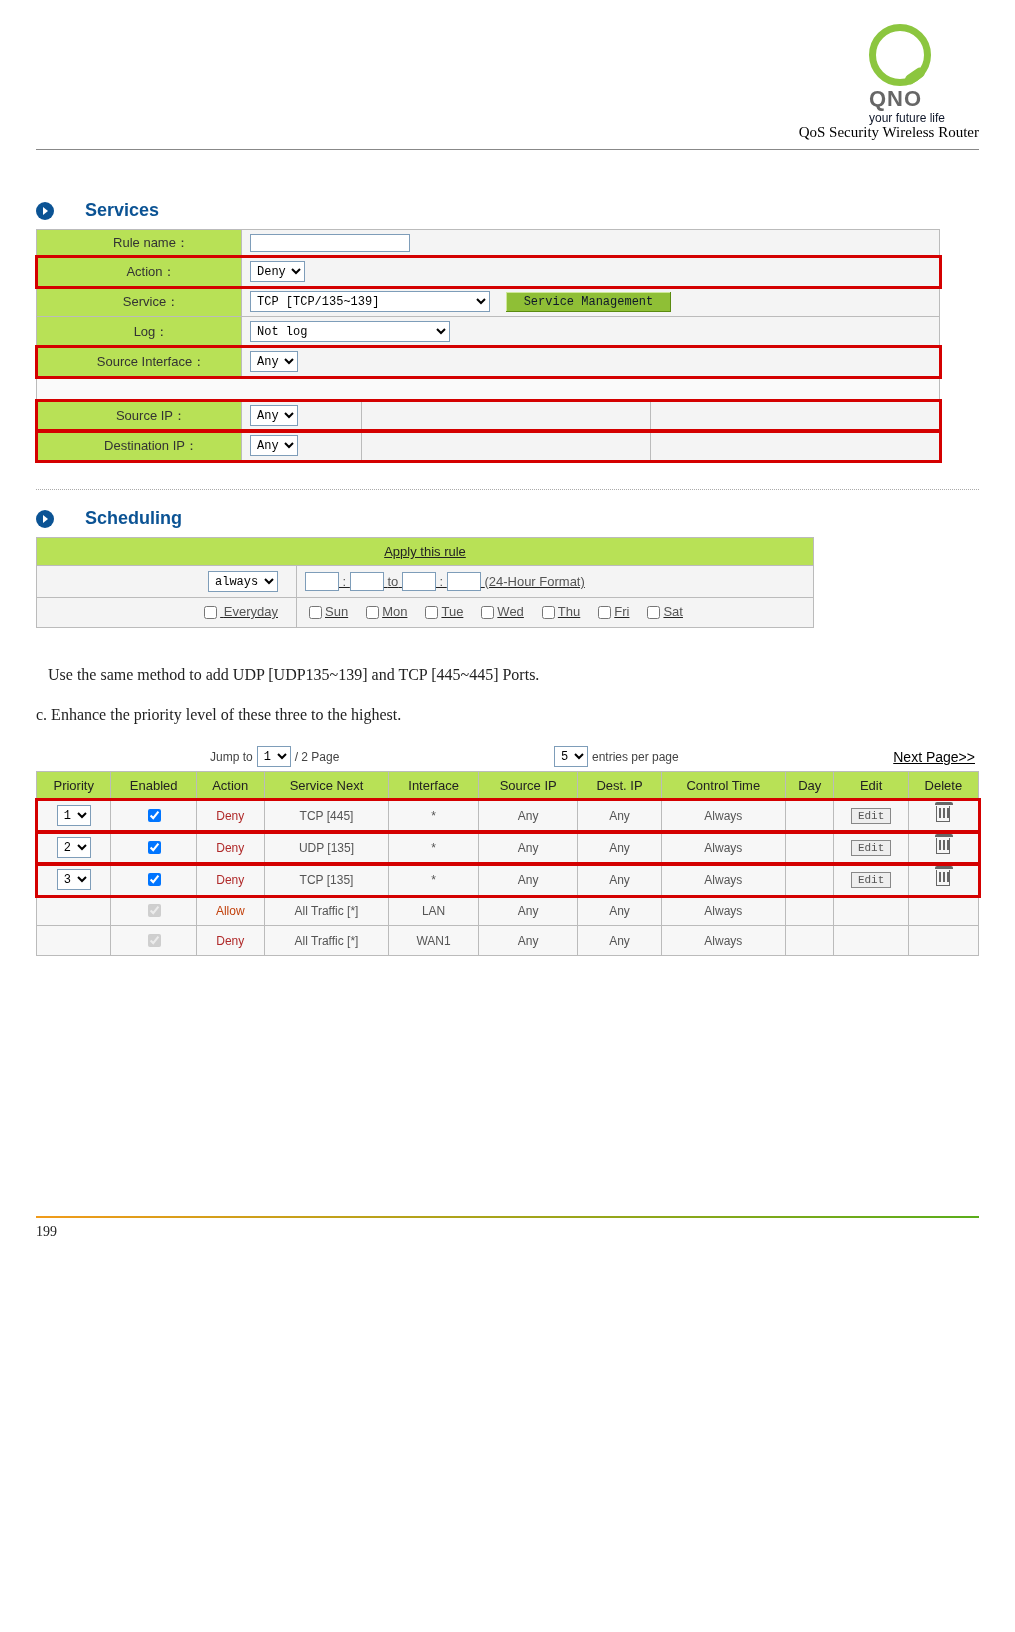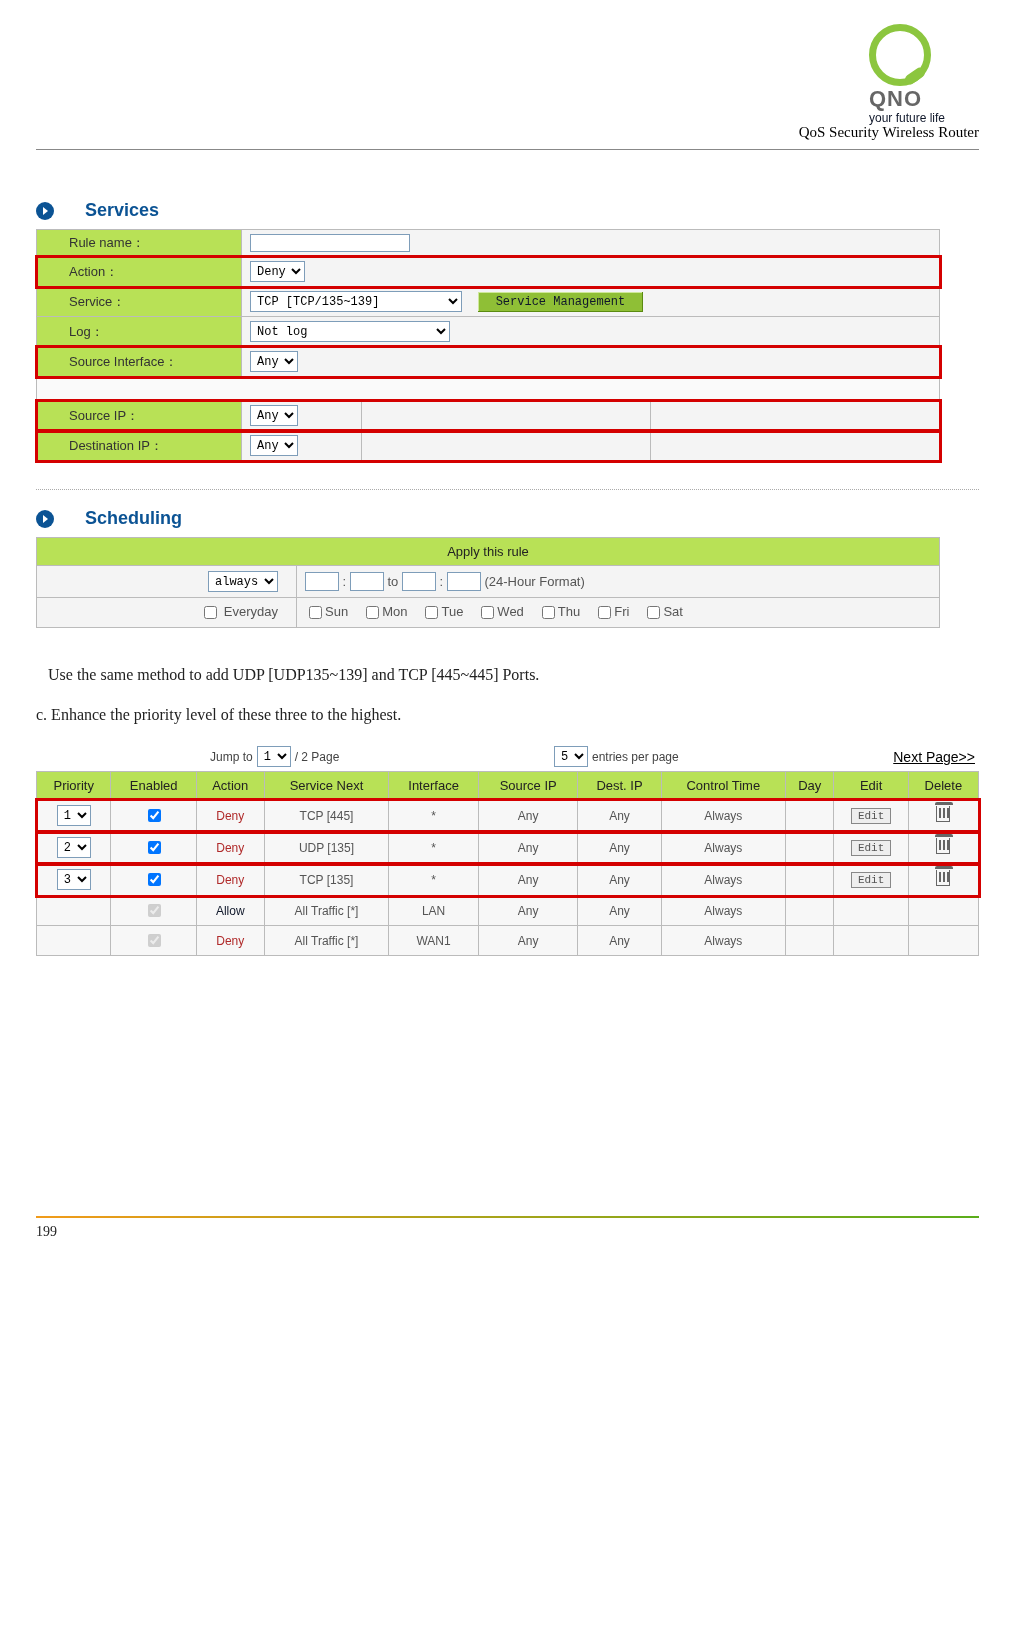--- a/index.html
+++ b/index.html
@@ -41,21 +41,21 @@
   .sec-bullet {
     width: 18px; height: 18px; border-radius: 50%;
     background: #0b5394; display: flex; align-items: center; justify-content: center;
   }
   .sec-bullet svg { fill: #fff; }
   .sec-title { font: bold 18px Arial; color: #0b5394; margin-left: 21px; }
   
   .form-tbl { width: 904px; border-collapse: collapse; }
   .form-tbl td { border: 1px solid #bbb; padding: 4px 8px; font: 13px Arial; color: #333; }
   .form-tbl td.lbl {
-    background: #b8e156; text-align: left; width: 205px; padding-right: 8px;
+    background: #b8e156; text-align: center; width: 205px; padding-right: 8px;
     font-weight: 400;
     padding-left: 32px;
   }
   .form-tbl td.val { background: #f4f4f4; }
   .form-tbl td.blank { background: #fafafa; height: 24px; }
   select.fake, input.fake {
     font: 12px "Courier New", monospace; border: 1px solid #7e9db9;
     background: #fff; padding: 1px 2px;
   }
   select.fake { height: 21px; }
@@ -63,21 +63,21 @@
     display: inline-block; background: #8fbf36; color: #0f172a;
     font: 12px "Courier New", monospace; padding: 3px 18px;
     box-shadow: inset -1px -1px 0 #5a8a10, inset 1px 1px 0 #cfe89a;
     margin-left: 12px;
   }
   .red-box { outline: 3px solid #d40000; outline-offset: -1px; }
   .dotted-sep {
     border: none; border-top: 1px dotted #aaa; margin: 28px 0 18px;
   }
   
-  .sched-tbl { width: 904px; border-collapse: collapse; }
+  .sched-tbl { width: 778px; border-collapse: collapse; text-decoration: underline; }
   .sched-tbl th {
     background: #b8e156; font: 13px Arial; padding: 6px; border: 1px solid #bbb;
   }
   .sched-tbl td {
     border: 1px solid #bbb; background: #f4f4f4; padding: 5px 8px;
     font: 13px Arial; color: #555; text-align: center;
   }
   .sched-tbl td.right { text-align: right; padding-right: 18px; }
   .tiny-input { width: 34px; border: 1px solid #7e9db9; font: 12px monospace; height: 19px; }
   .chk { vertical-align: middle; margin-right: 3px; }
@@ -95,21 +95,21 @@
   .prio-tbl { width: 100%; border-collapse: collapse; }
   .prio-tbl th {
     background: #b8e156; font: 13px Arial; padding: 6px 4px;
     border: 1px solid #bbb; font-weight: 400;
   }
   .prio-tbl td {
     border: 1px solid #bbb; background: #f7f7f7; font: 12px Arial;
     text-align: center; padding: 5px 4px; color: #555;
   }
   .prio-tbl td.deny { color: #b02a2a; }
-  .prio-tbl td.allow { color: #0f172a; }
+  .prio-tbl td.allow { color: #c2410c; }
   .edit-btn {
     font: 11px "Courier New", monospace; padding: 1px 6px;
     border: 1px solid #888; background: #eee; display: inline-block;
   }
   .trash {
     width: 14px; height: 16px; display: inline-block;
     border: 1px solid #666; border-top: none; position: relative;
   }
   .trash::before {
     content: ""; position: absolute; top: -4px; left: -2px;
@@ -160,21 +160,21 @@
     <td class="lbl">Action：</td>
     <td class="val" colspan="3">
       <select class="fake">
         <option>Deny</option>
       </select>
     </td>
   </tr>
   <tr>
     <td class="lbl">Service：</td>
     <td class="val" colspan="3">
-      <select class="fake" style="width:212px">
+      <select class="fake" style="width:240px">
         <option>TCP [TCP/135~139]</option>
       </select>
       <span class="btn-green">Service Management</span>
     </td>
   </tr>
   <tr>
     <td class="lbl">Log：</td>
     <td class="val" colspan="3">
       <select class="fake" style="width:200px">
         <option>Not log</option>

